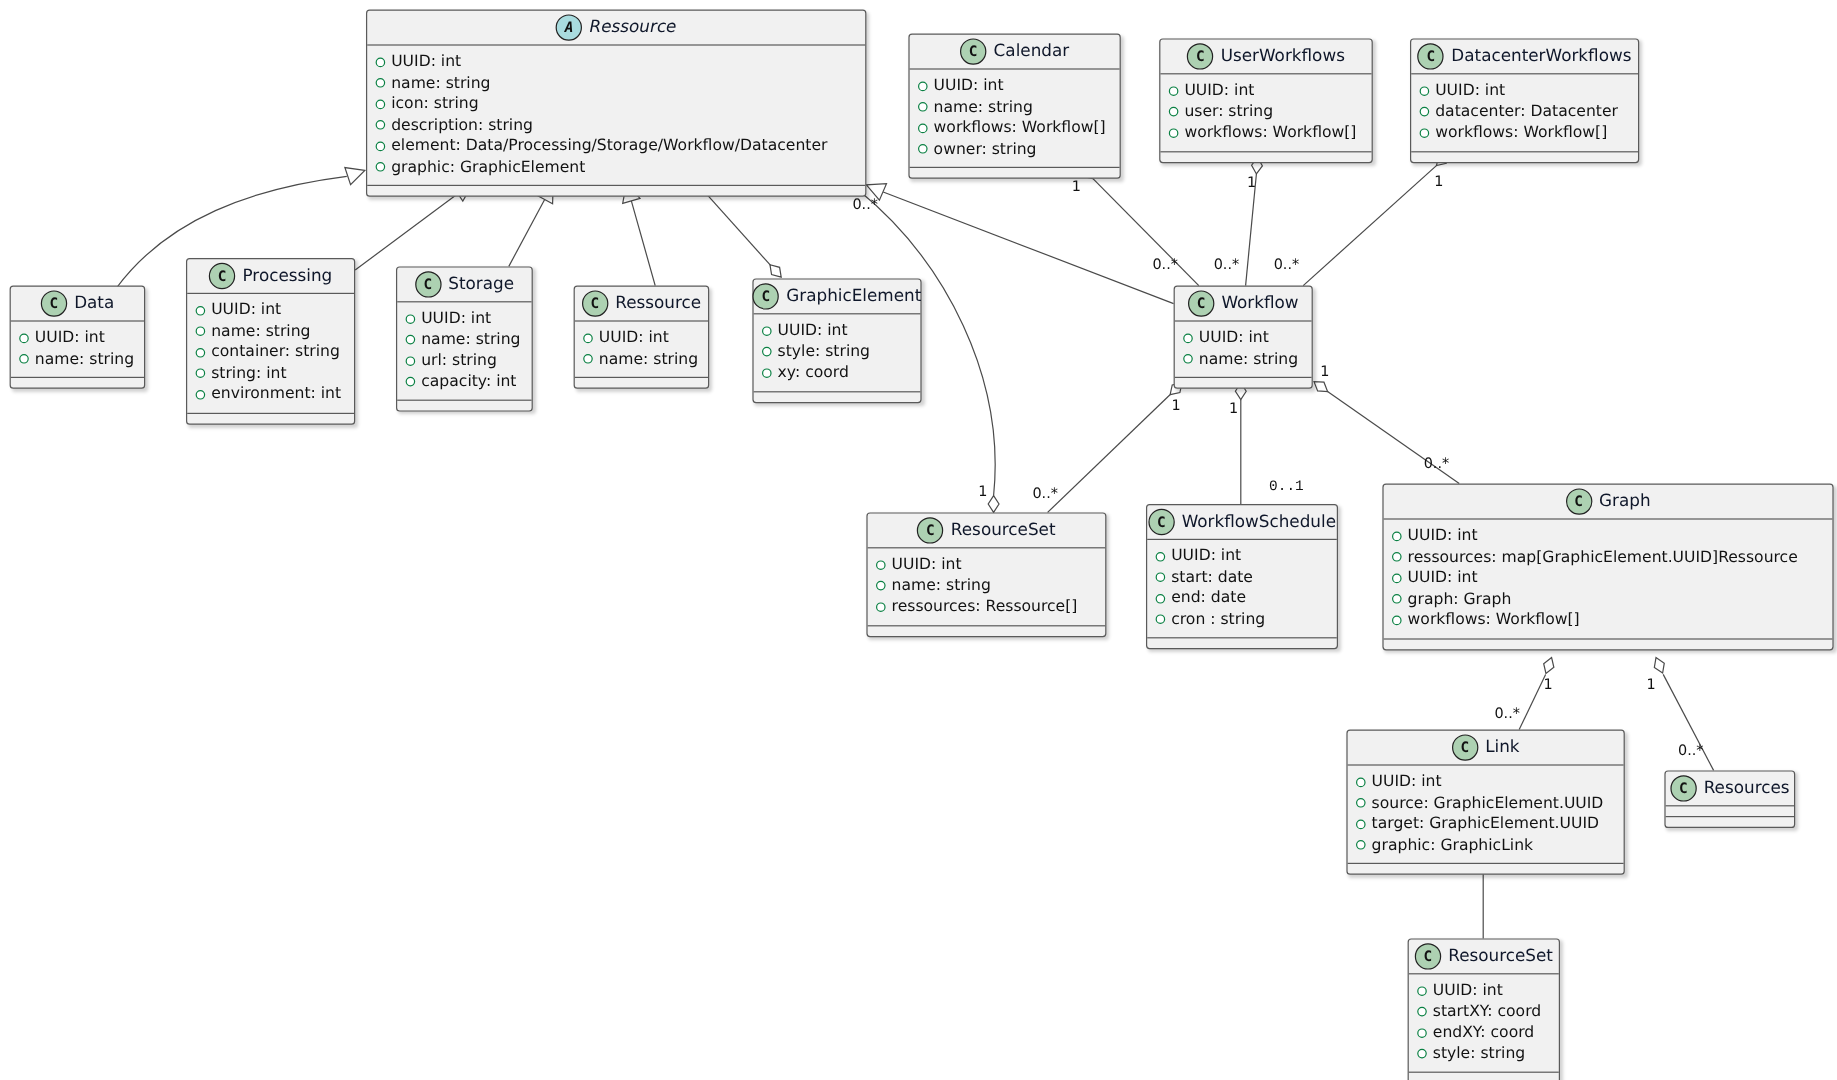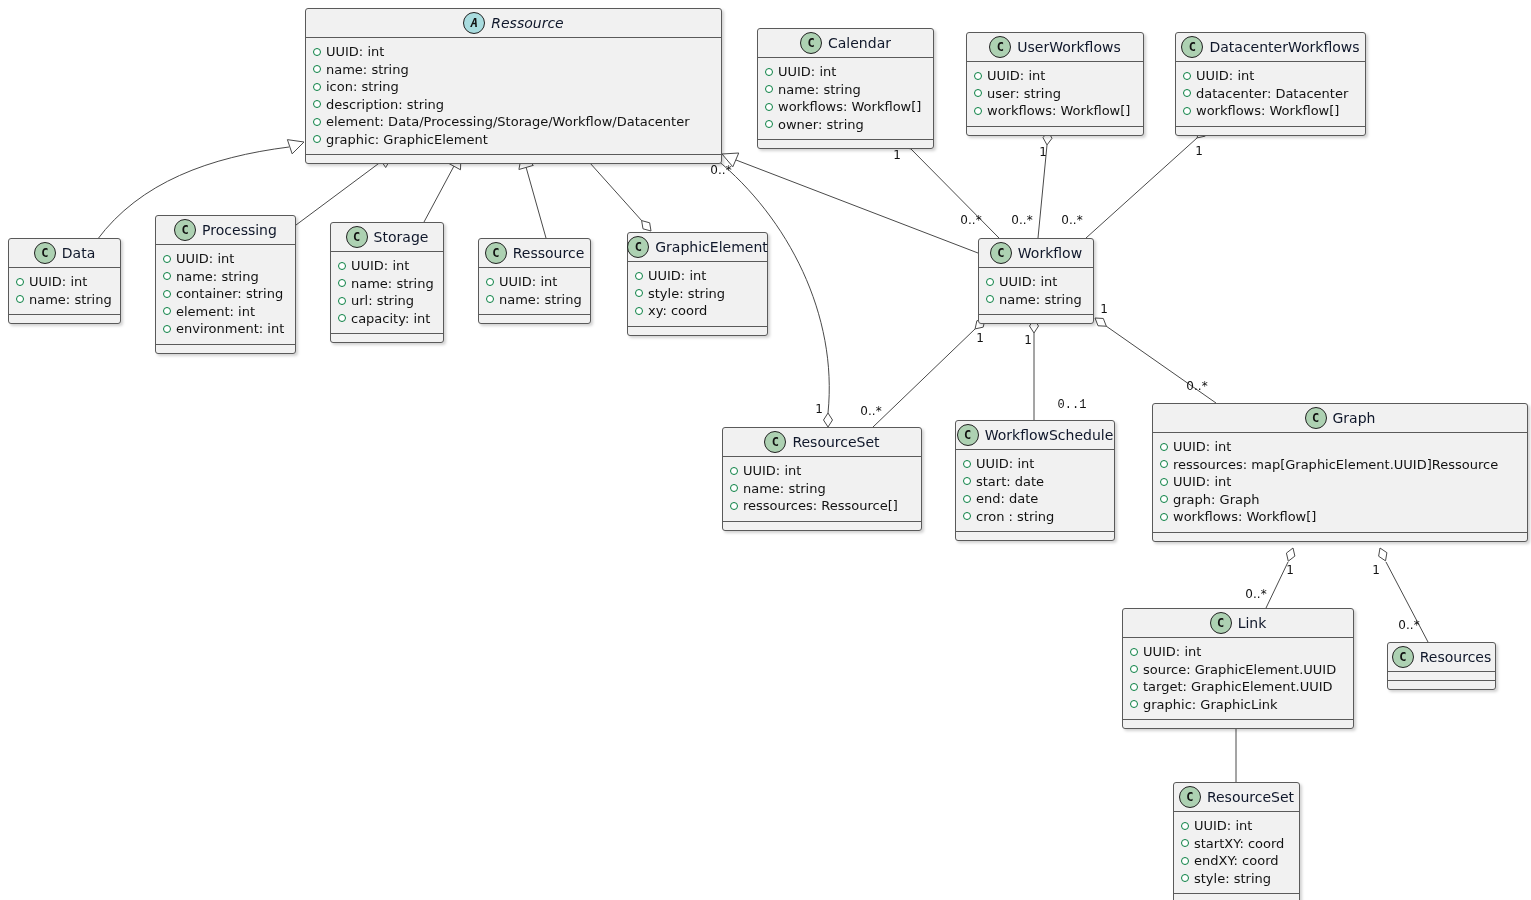--- a/index.html
+++ b/index.html
@@ -191,21 +191,21 @@
           <div class="attr">
             <span class="field-icon"></span>
             <span>name: string</span>
           </div>
           <div class="attr">
             <span class="field-icon"></span>
             <span>container: string</span>
           </div>
           <div class="attr">
             <span class="field-icon"></span>
-            <span>element: int</span>
+            <span>string: int</span>
           </div>
           <div class="attr">
             <span class="field-icon"></span>
             <span>environment: int</span>
           </div>
         </div>
         <div class="empty-compartment sep"></div>
       </div>
       <div class="class-box" style="left: 330px; top: 222px; width: 112px;">
         <div class="title-row">

